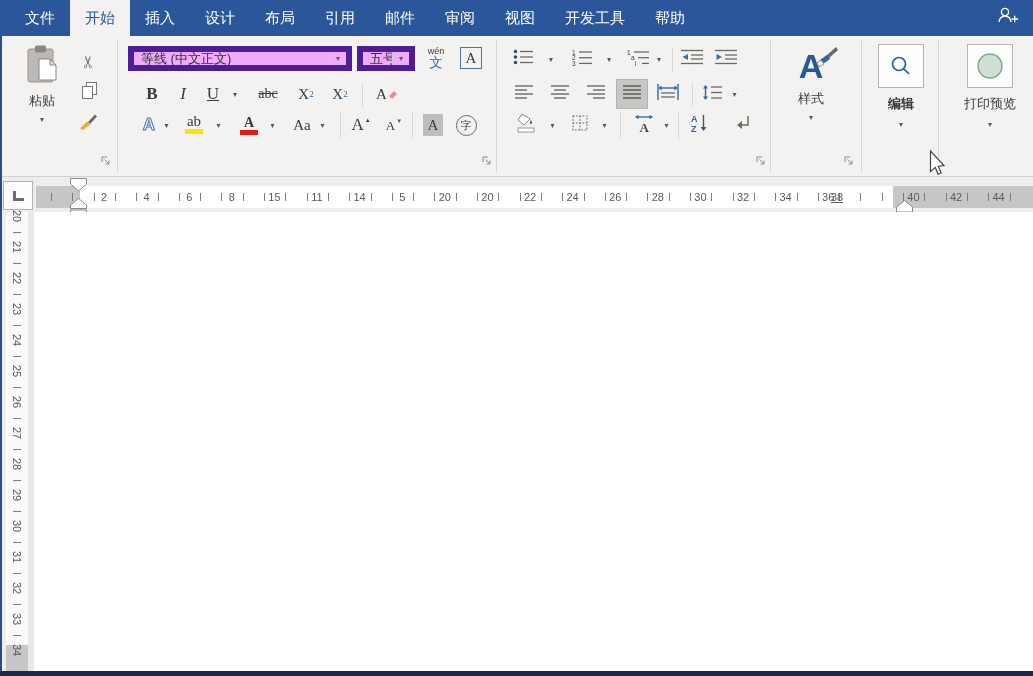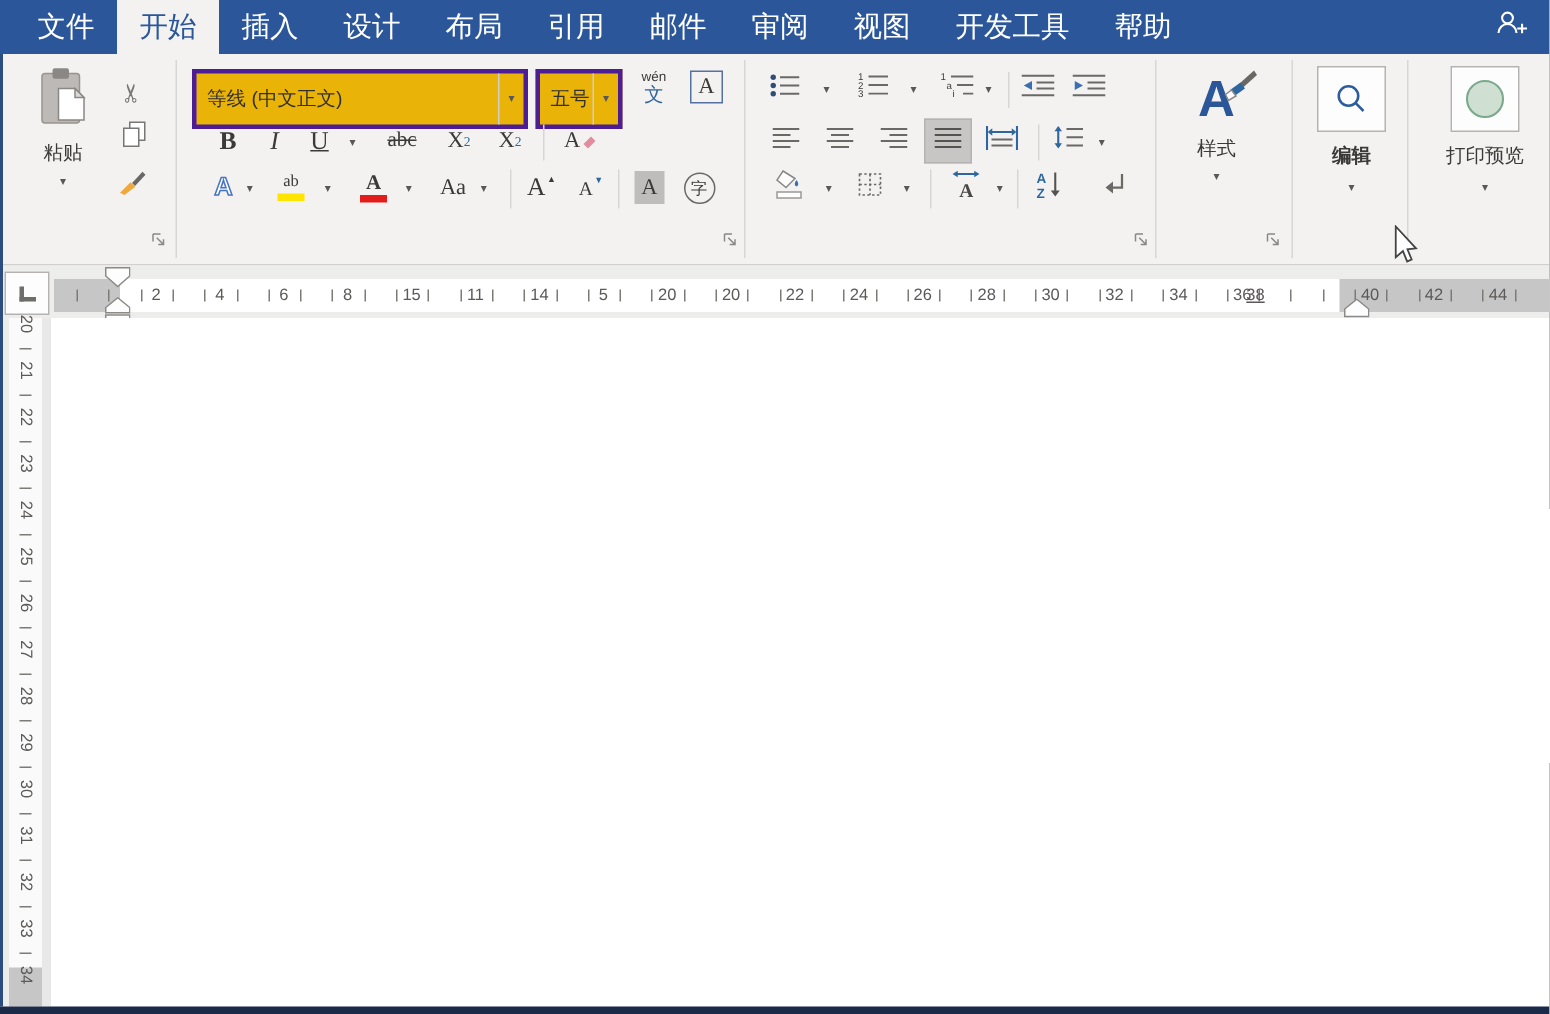--- a/index.html
+++ b/index.html
@@ -3,37 +3,37 @@
 <meta charset="utf-8">
 <style>
   * { margin:0; padding:0; box-sizing:border-box; }
   html,body { background:#888; }
   body { font-family:"Liberation Sans","DejaVu Sans",sans-serif; }
   #app { position:relative; width:1033px; height:676px; background:#fff; overflow:hidden; }
 
   
   .titlebar { position:absolute; left:0; top:0; width:1033px; height:36px; background:#2b579a;
               display:flex; align-items:stretch; padding-left:10px; }
-  .tab { color:#fff; font-size:19px; display:flex; align-items:center; padding:0 15px; cursor:default; white-space:nowrap; }
+  .tab { color:#fff; font-size:15px; display:flex; align-items:center; padding:0 15px; cursor:default; white-space:nowrap; }
   .tab.active { background:#f3f2f1; color:#2b579a; }
   .tellme { display:flex; align-items:center; color:#fff; font-size:15px; gap:7px; padding:0 12px; margin-left:8px; }
   .titlebar-spacer { flex:1; }
   .share-btn { display:flex; align-items:center; padding:0 14px; }
 
   
   .ribbon { position:absolute; left:0; top:36px; width:1033px; height:141px; background:#f3f2f1;
             border-bottom:1px solid #d2d0ce; }
   .grp-border { position:absolute; top:4px; height:132px; width:1px; background:#d8d6d4; }
   .grp-label { position:absolute; top:148px; height:18px; font-size:12px; color:#605e5c; text-align:center; }
   .launcher { position:absolute; width:12px; height:12px; cursor:pointer; }
   .bigbtn { position:absolute; display:flex; flex-direction:column; align-items:center; cursor:pointer; }
   .bigbtn .blabel { font-size:13px; color:#3b3a39; margin-top:2px; }
   .dd { font-size:8px; color:#5a5856; line-height:8px; }
   .btn { position:absolute; display:flex; align-items:center; justify-content:center; cursor:pointer; }
-  .combo { position:absolute; height:40px; background:#eab308; border:3px solid #4c1d95; display:flex; align-items:center; font-size:13px; color:#323130; }
+  .combo { position:absolute; height:25px; background:#f0abfc; border:6px solid #4c1d95; display:flex; align-items:center; font-size:13px; color:#323130; }
   .combo .ctext { flex:1; padding-left:7px; white-space:nowrap; overflow:hidden; }
   .combo .carr { width:17px; align-self:stretch; display:flex; align-items:center; justify-content:center; border-left:1px solid #d0cecd; }
   .serifb { font-family:"Liberation Serif","DejaVu Serif",serif; color:#3b3a39; }
   .selgray { background:#c8c6c4; border:1px solid #b5b3b1; }
   .boxbtn { position:absolute; background:#fdfdfd; border:1px solid #b5b3b1; display:flex; align-items:center; justify-content:center; }
 
   
   .ruler-zone { position:absolute; left:0; top:177px; width:1033px; height:35px; background:#ededeb; }
   .tabsel { position:absolute; left:3px; top:4px; width:30px; height:29px; background:#fdfdfd; border:1px solid #b5b3b1;
             display:flex; align-items:center; justify-content:center; cursor:pointer; }
@@ -179,21 +179,21 @@
       <svg width="10" height="10" viewBox="0 0 10 10" style="margin-left:1px;">
           <path d="M1 7 L6 2 L9 5 L4 10 Z" fill="#e28ca0"></path>
         </svg>
     </div>
 
     <div class="btn fx-a" style="left:138px; top:75px; width:22px; height:28px; font-size:17px;">
         <span>A</span>
       </div>
     <div class="btn dd" style="left:160px; top:80px; width:13px; height:20px;">▾</div>
     <div class="btn" style="left:180px; top:75px; width:28px; height:28px; flex-direction:column;">
-      <span class="serifb" style="font-size:11px; line-height:11px;text-align:center;">ab</span>
+      <span class="serifb" style="font-size:15px; line-height:11px;text-align:center;">ab</span>
       <span style="width:18px; height:5px; background:#ffe400; margin-top:2px;"></span>
     </div>
     <div class="btn dd" style="left:212px; top:80px; width:13px; height:20px;">▾</div>
     <div class="btn" style="left:236px; top:75px; width:26px; height:28px; flex-direction:column;">
       <span class="serifb" style="font-size:14px; line-height:13px; font-weight:bold;">A</span>
       <span style="width:18px; height:5px; background:#e21b1b; margin-top:1px;"></span>
     </div>
     <div class="btn dd" style="left:266px; top:80px; width:13px; height:20px;">▾</div>
     <div class="btn serifb" style="left:288px; top:75px; width:28px; height:28px; font-size:15px;">
         <span>Aa</span>

